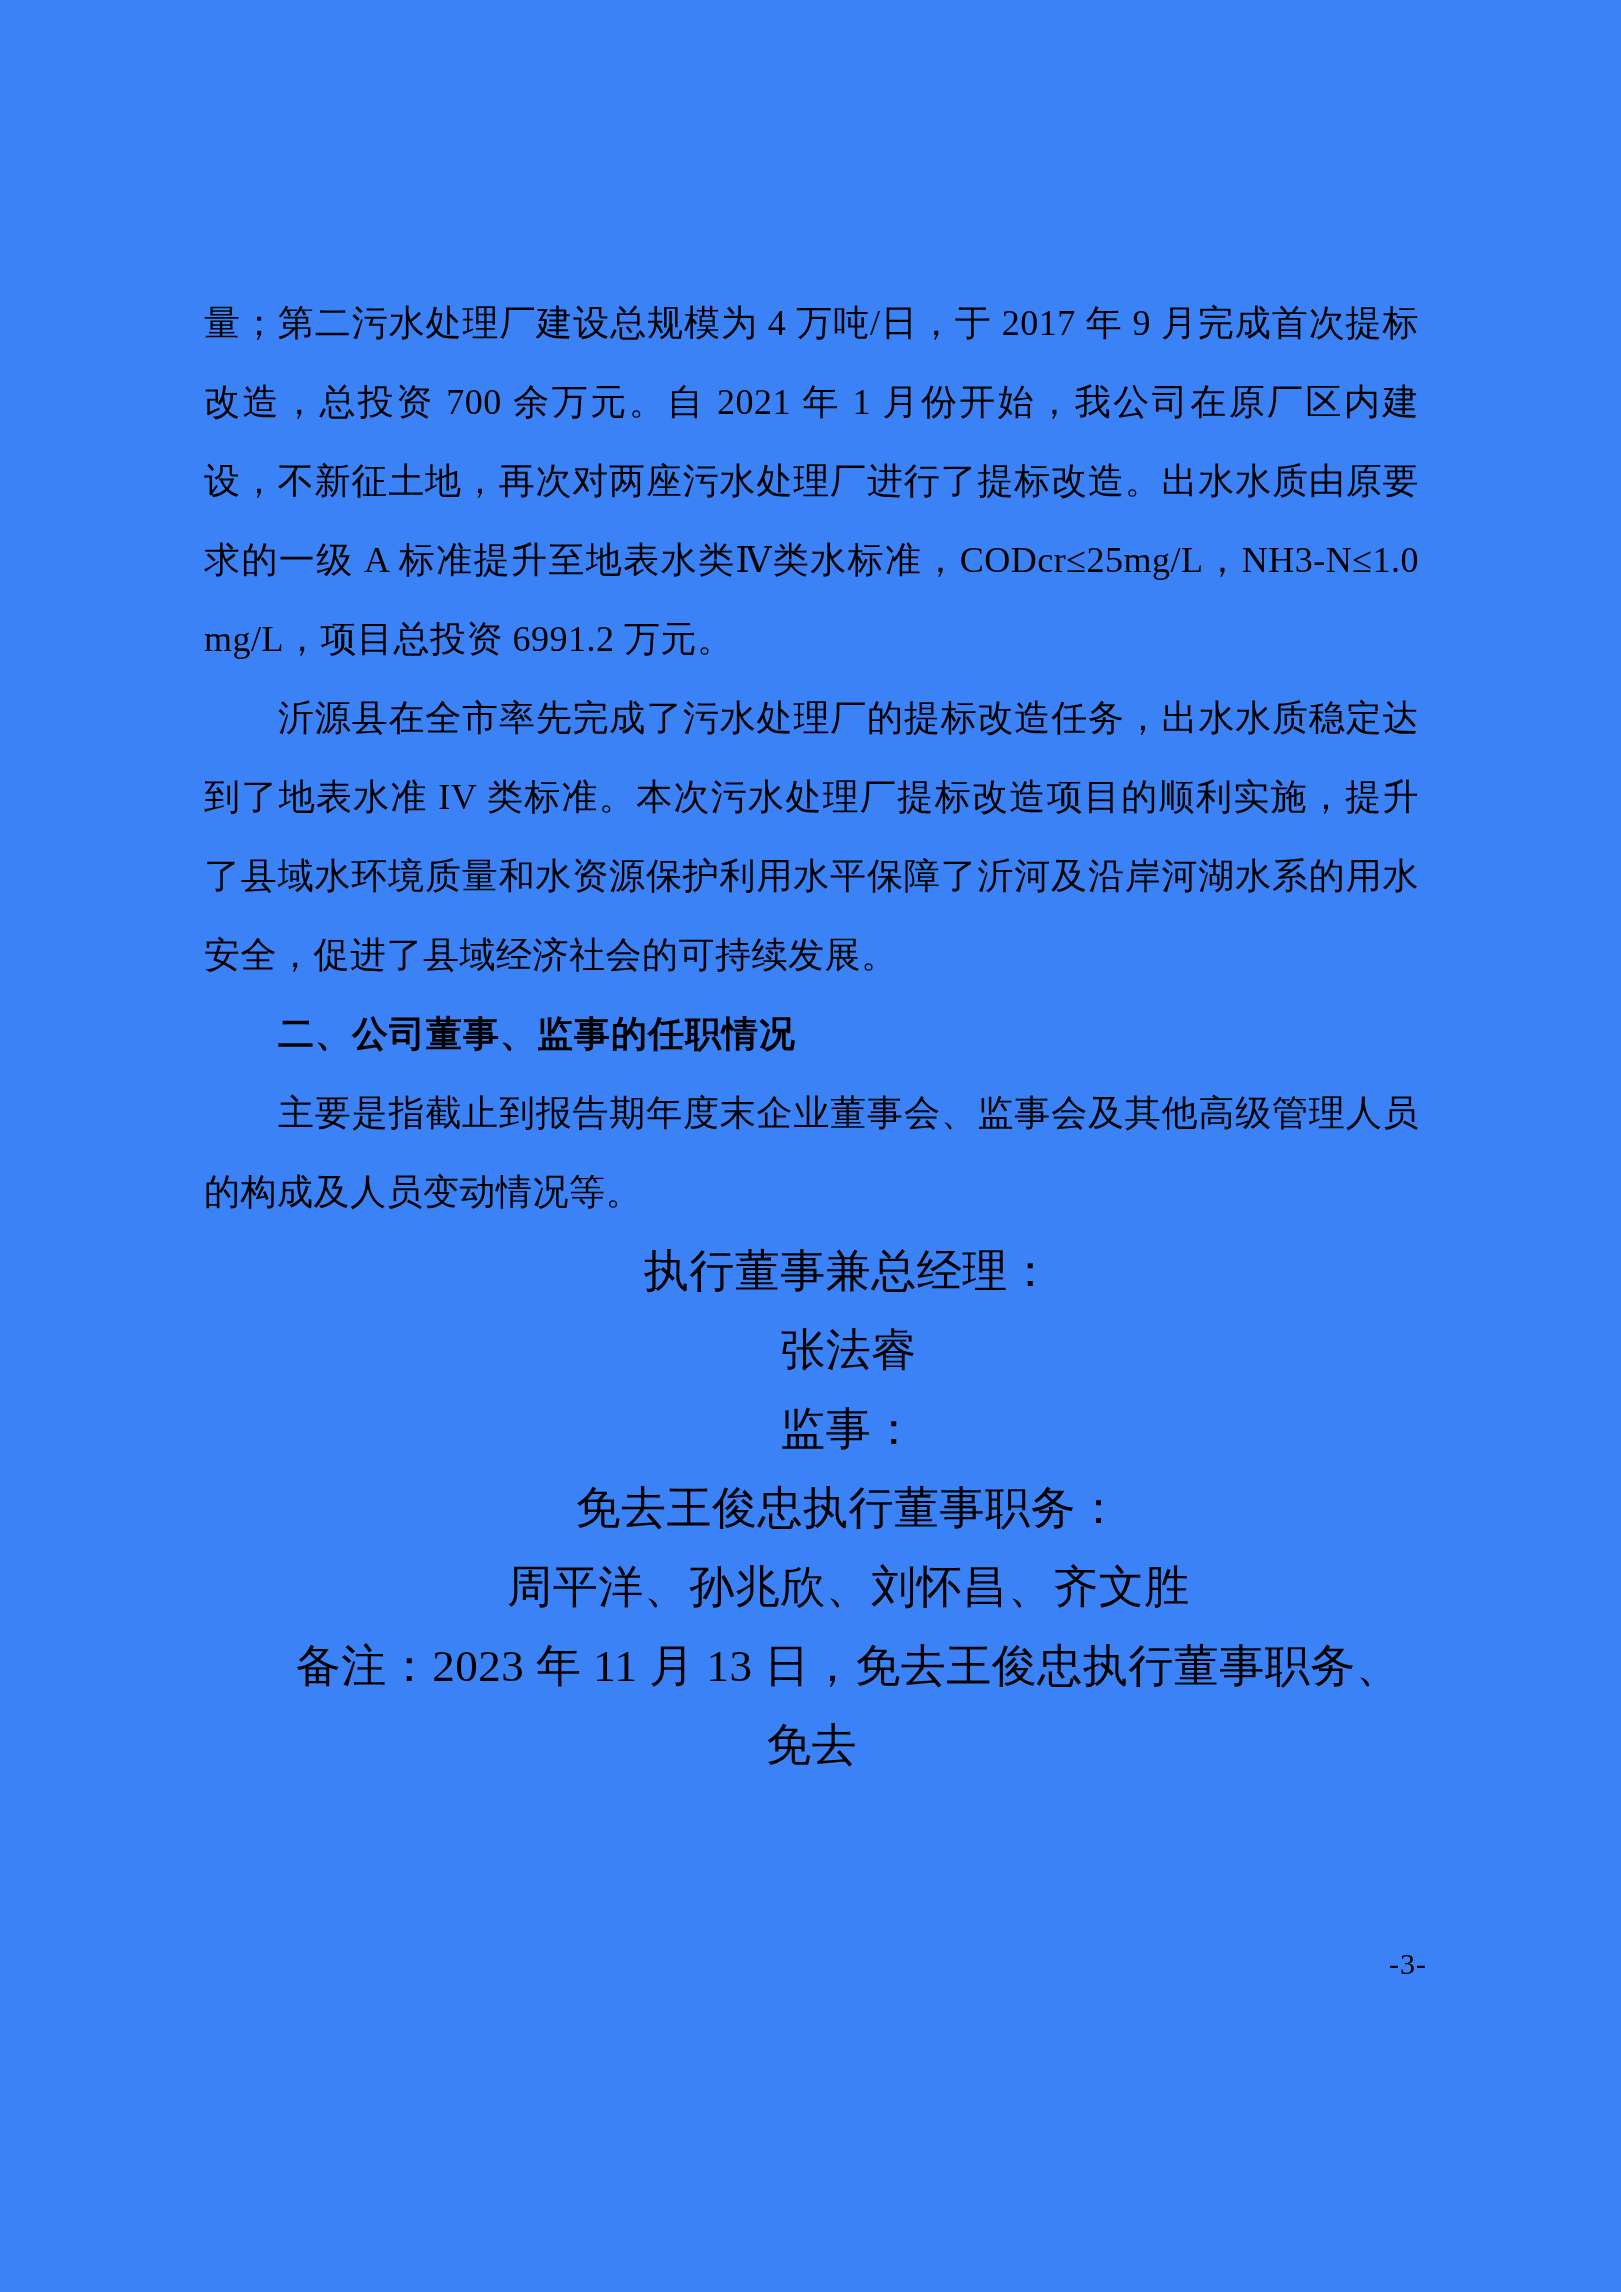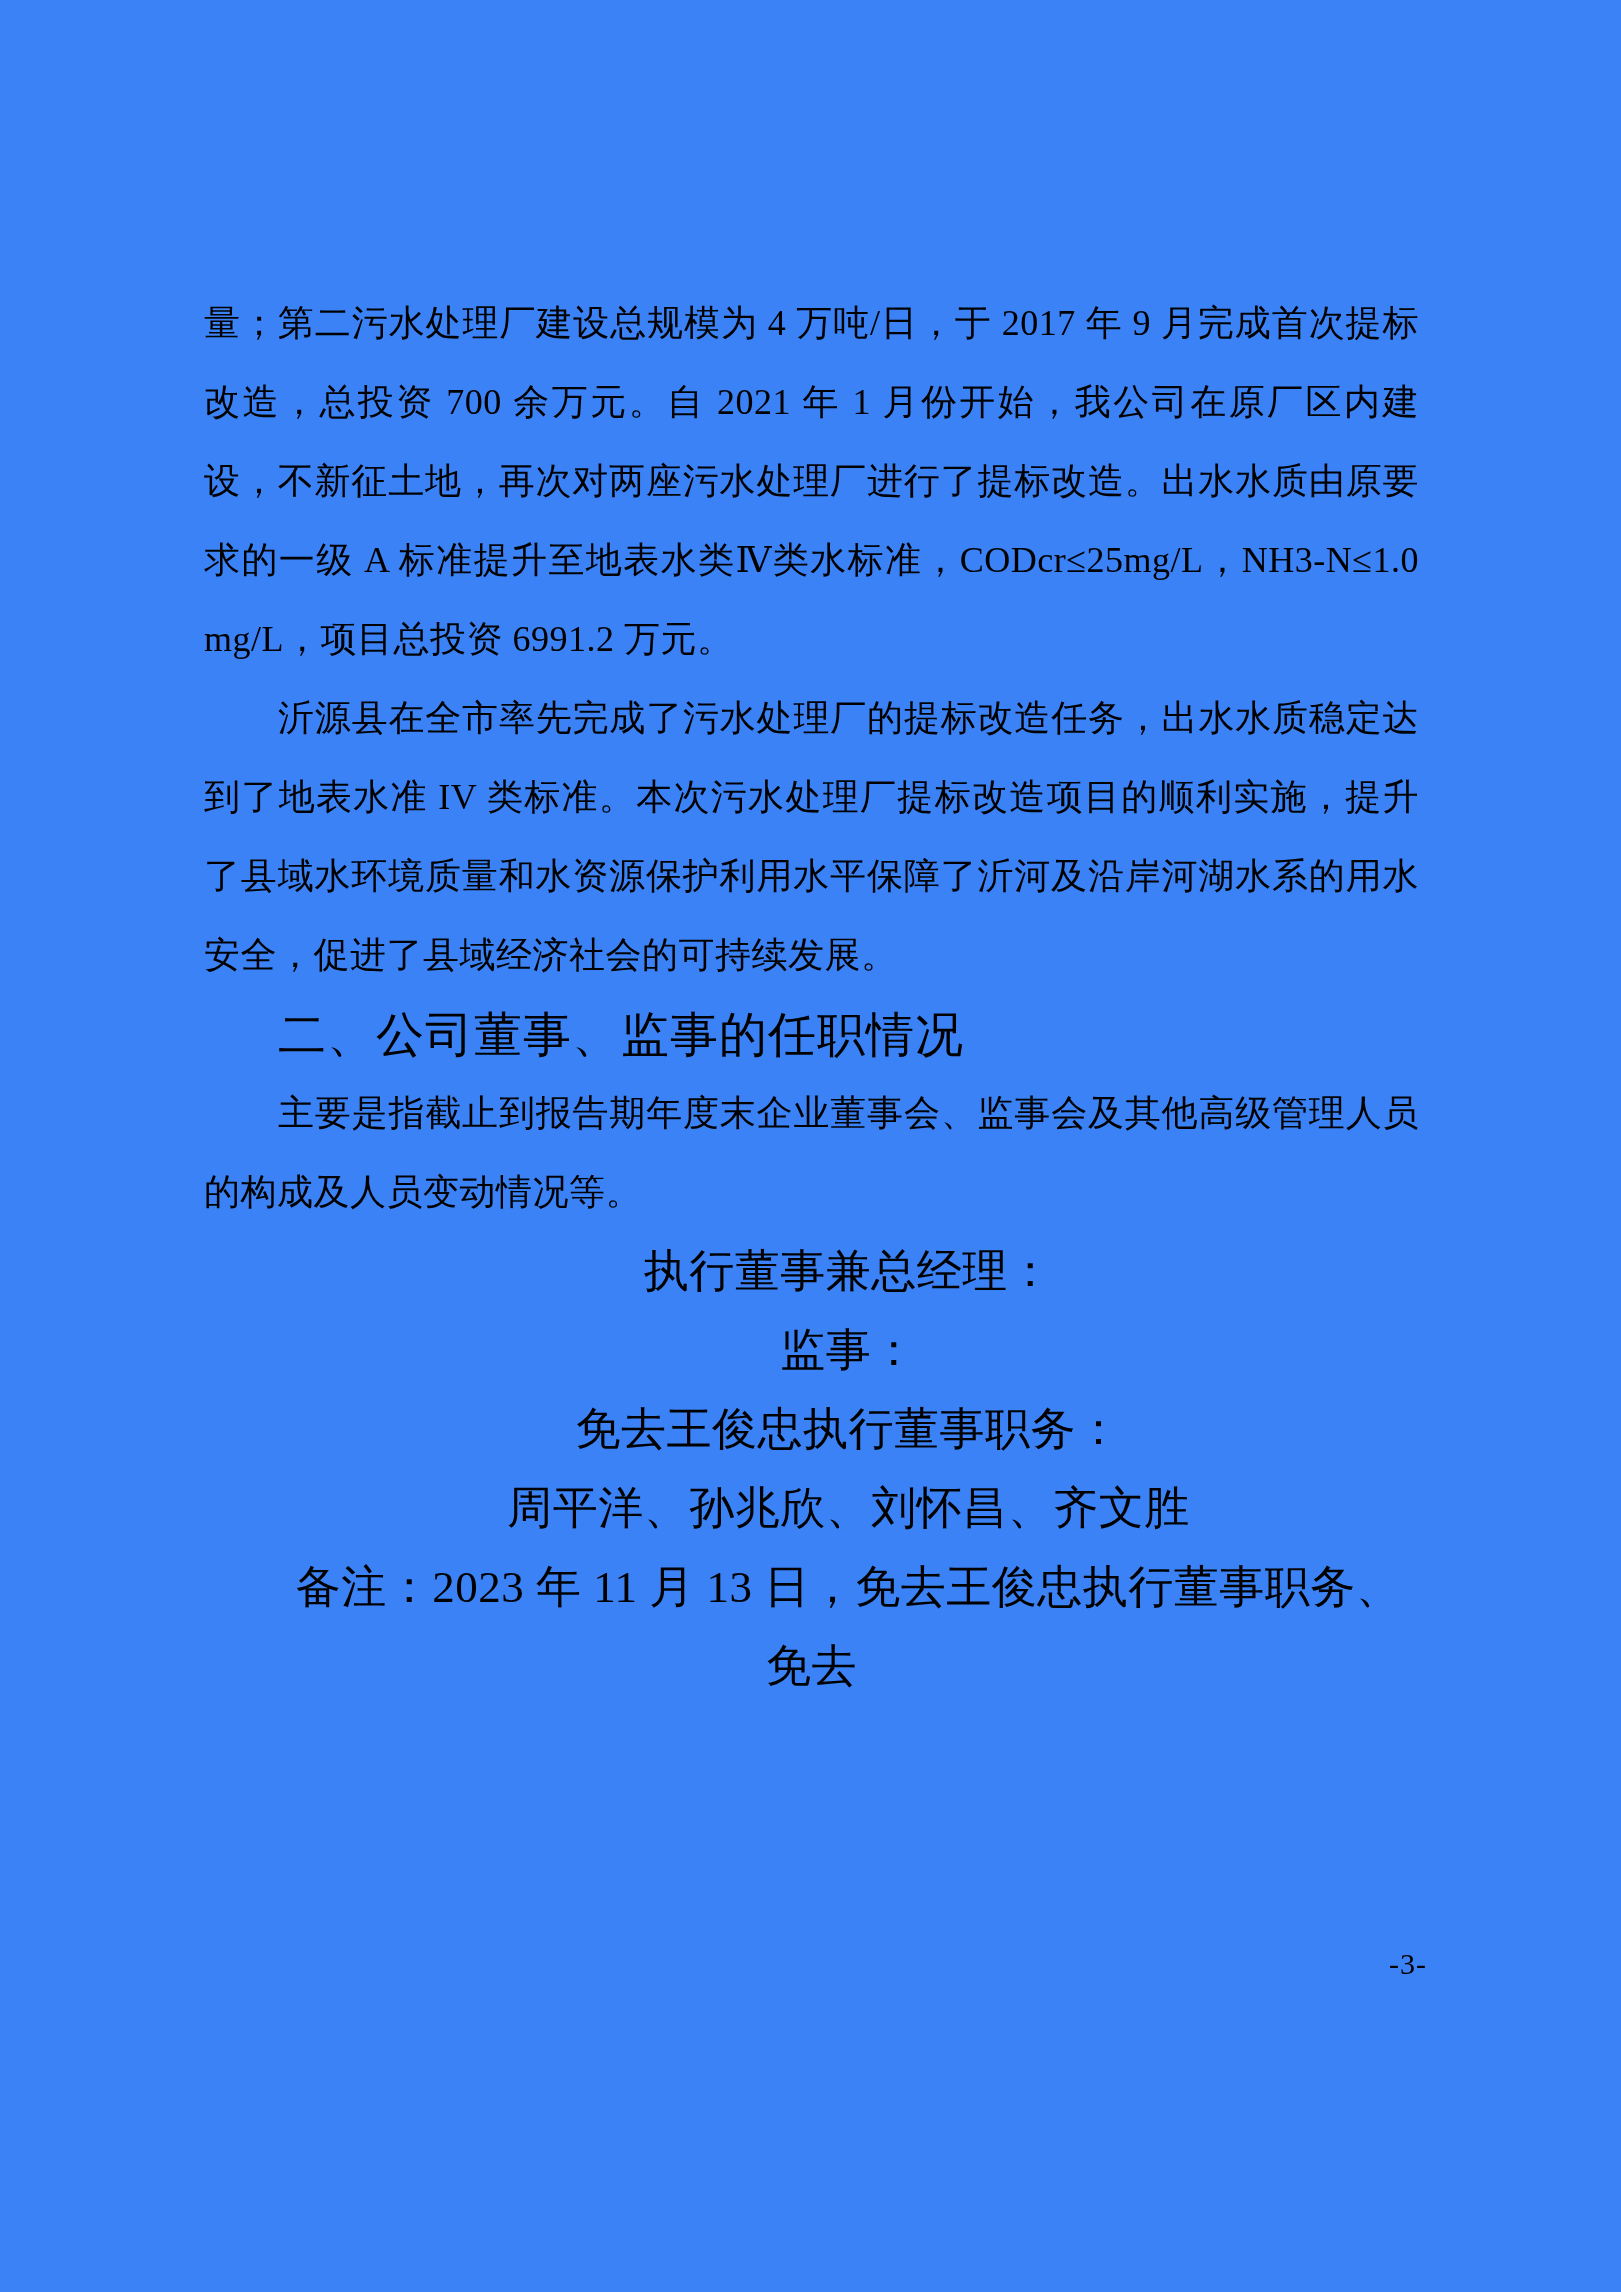--- a/index.html
+++ b/index.html
@@ -30,23 +30,23 @@
     letter-spacing: 0.5px;
     text-align: justify;
     text-justify: inter-ideograph;
     word-break: break-all;
   }
   p.indent {
     text-indent: 74px;
   }
   h2.heading {
     margin: 0;
-    font-size: 48px;
+    font-size: 36px;
     line-height: 79px;
-    font-weight: normal;
+    font-weight: bold;
     text-indent: 74px;
     letter-spacing: 1px;
   }
   p.line {
     margin: 0;
     font-size: 45px;
     line-height: 79px;
     text-indent: 74px;
     letter-spacing: 0.5px;
     text-align: center;
@@ -69,20 +69,21 @@
 
     <p class="body">量；第二污水处理厂建设总规模为 4 万吨/日，于 2017 年 9 月完成首次提标改造，总投资 700 余万元。自 2021 年 1 月份开始，我公司在原厂区内建设，不新征土地，再次对两座污水处理厂进行了提标改造。出水水质由原要求的一级 A 标准提升至地表水类Ⅳ类水标准，CODcr≤25mg/L，NH3-N≤1.0mg/L，项目总投资 6991.2 万元。</p>
 
     <p class="body indent">沂源县在全市率先完成了污水处理厂的提标改造任务，出水水质稳定达到了地表水准 IV 类标准。本次污水处理厂提标改造项目的顺利实施，提升了县域水环境质量和水资源保护利用水平保障了沂河及沿岸河湖水系的用水安全，促进了县域经济社会的可持续发展。</p>
 
     <h2 class="heading">二、公司董事、监事的任职情况</h2>
 
     <p class="body indent">主要是指截止到报告期年度末企业董事会、监事会及其他高级管理人员的构成及人员变动情况等。</p>
 
     <p class="line">执行董事兼总经理：</p>
+    <p class="line">张法睿</p>
     <p class="line">监事：</p>
     <p class="line">免去王俊忠执行董事职务：</p>
     <p class="line">周平洋、孙兆欣、刘怀昌、齐文胜</p>
     <p class="line">备注：2023 年 11 月 13 日，免去王俊忠执行董事职务、免去</p>
 
   </div>
 
   <div class="page-number">-3-</div>
 
 </div>

